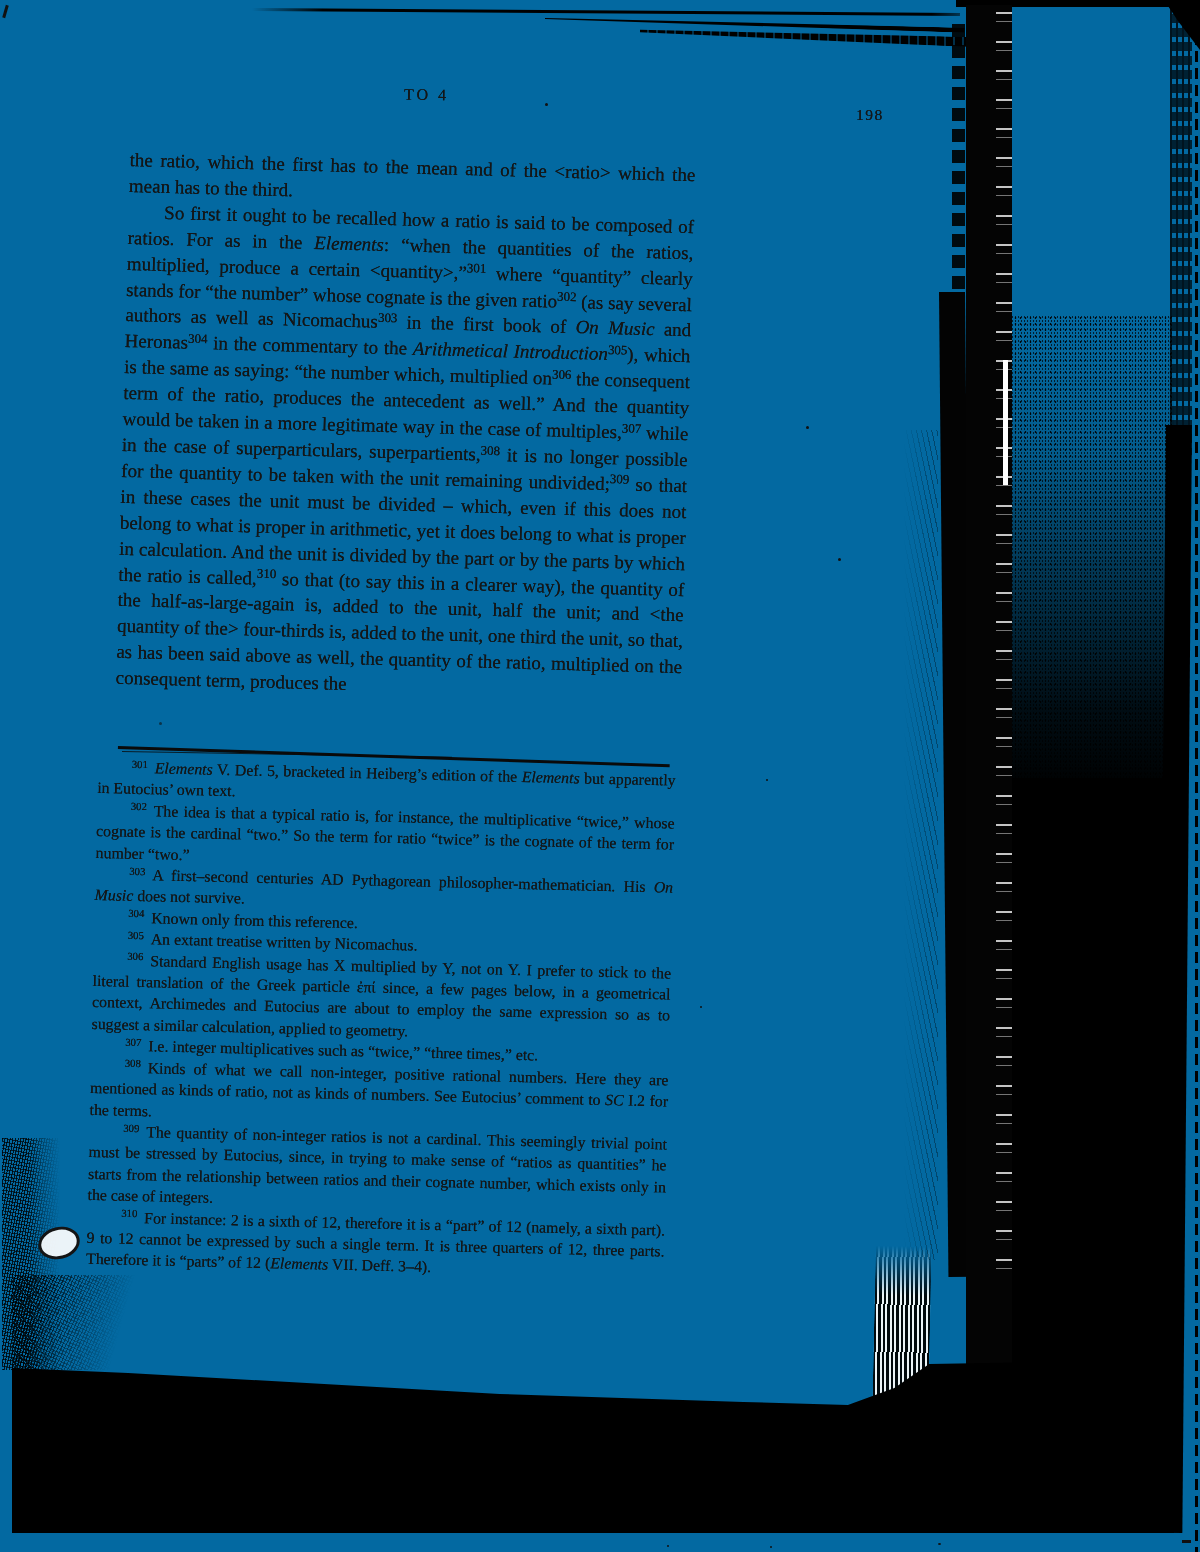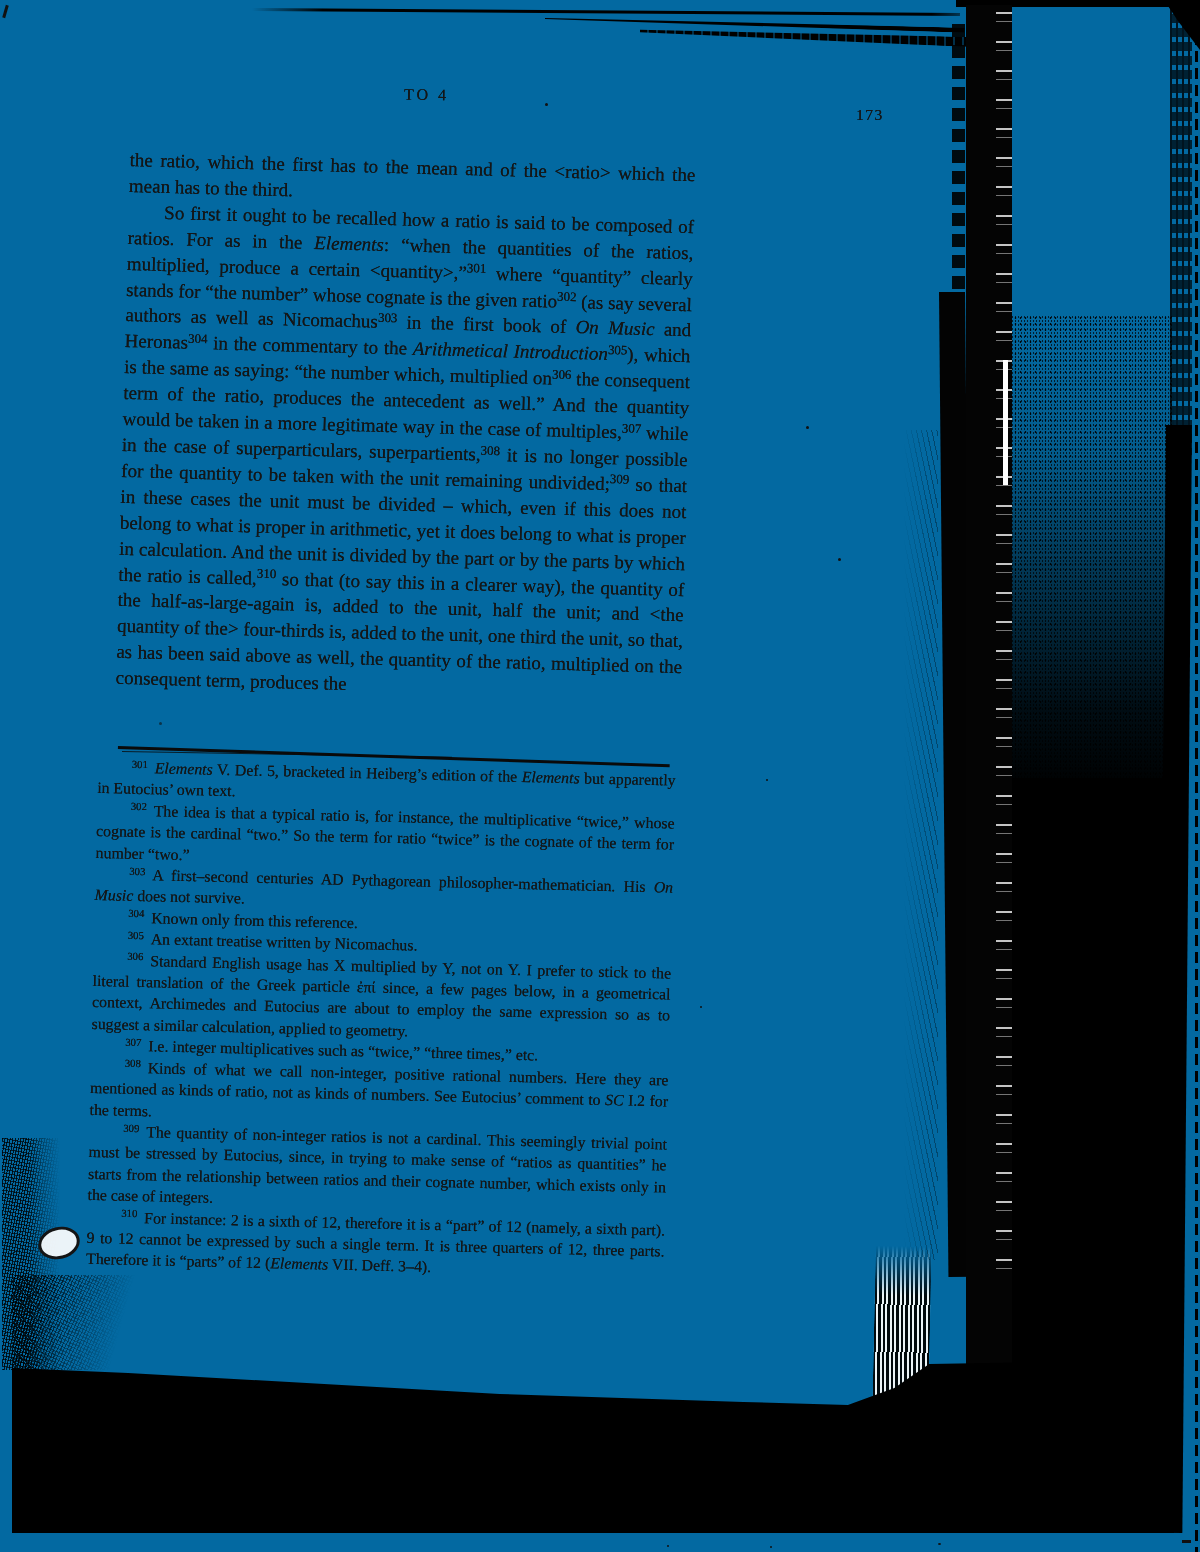--- a/index.html
+++ b/index.html
@@ -133,21 +133,21 @@
   <div class="speck" style="left:838px;top:558px;width:3px;height:3px;"></div>
   <div class="speck" style="left:766px;top:779px;width:2px;height:2px;"></div>
   <div class="speck" style="left:159px;top:722px;width:3px;height:3px;opacity:.6;"></div>
   <div class="speck" style="left:700px;top:1006px;width:2px;height:2px;"></div>
   <div class="speck" style="left:667px;top:1545px;width:2px;height:2px;"></div>
   <div class="speck" style="left:770px;top:1546px;width:2px;height:2px;"></div>
   <div class="speck" style="left:938px;top:1543px;width:3px;height:2px;"></div>
   <div class="speck" style="left:1182px;top:1540px;width:9px;height:3px;border-radius:0;"></div>
 
   <div class="running-header">TO 4</div>
-  <div class="page-number">173</div>
+  <div class="page-number">198</div>
 
   <div class="body-text">
       <p class="bp noindent"><span>the ratio, which the first has to the mean and of the &lt;ratio&gt; which the mean has to the third.</span></p>
       <p class="bp"><span>So first it ought to be recalled how a ratio is said to be composed of ratios. For as in the </span><i>Elements</i><span>: “when the quantities of the ratios, multiplied, produce a certain &lt;quantity&gt;,”</span><sup>301</sup><span> where “quantity” clearly stands for “the number” whose cognate is the given ratio</span><sup>302</sup><span> (as say several authors as well as Nicomachus</span><sup>303</sup><span> in the first book of </span><i>On Music</i><span> and Heronas</span><sup>304</sup><span> in the commentary to the </span><i>Arithmetical Introduction</i><sup>305</sup><span>), which is the same as saying: “the number which, multiplied on</span><sup>306</sup><span> the consequent term of the ratio, produces the antecedent as well.” And the quantity would be taken in a more legitimate way in the case of multiples,</span><sup>307</sup><span> while in the case of superparticulars, superpartients,</span><sup>308</sup><span> it is no longer possible for the quantity to be taken with the unit remaining undivided;</span><sup>309</sup><span> so that in these cases the unit must be divided – which, even if this does not belong to what is proper in arithmetic, yet it does belong to what is proper in calculation. And the unit is divided by the part or by the parts by which the ratio is called,</span><sup>310</sup><span> so that (to say this in a clearer way), the quantity of the half-as-large-again is, added to the unit, half the unit; and &lt;the quantity of the&gt; four-thirds is, added to the unit, one third the unit, so that, as has been said above as well, the quantity of the ratio, multiplied on the consequent term, produces the</span></p>
     </div>
 
   <div class="art fn-sep-a"></div>
   <div class="art fn-sep-b"></div>
 
   <div class="footnotes">

